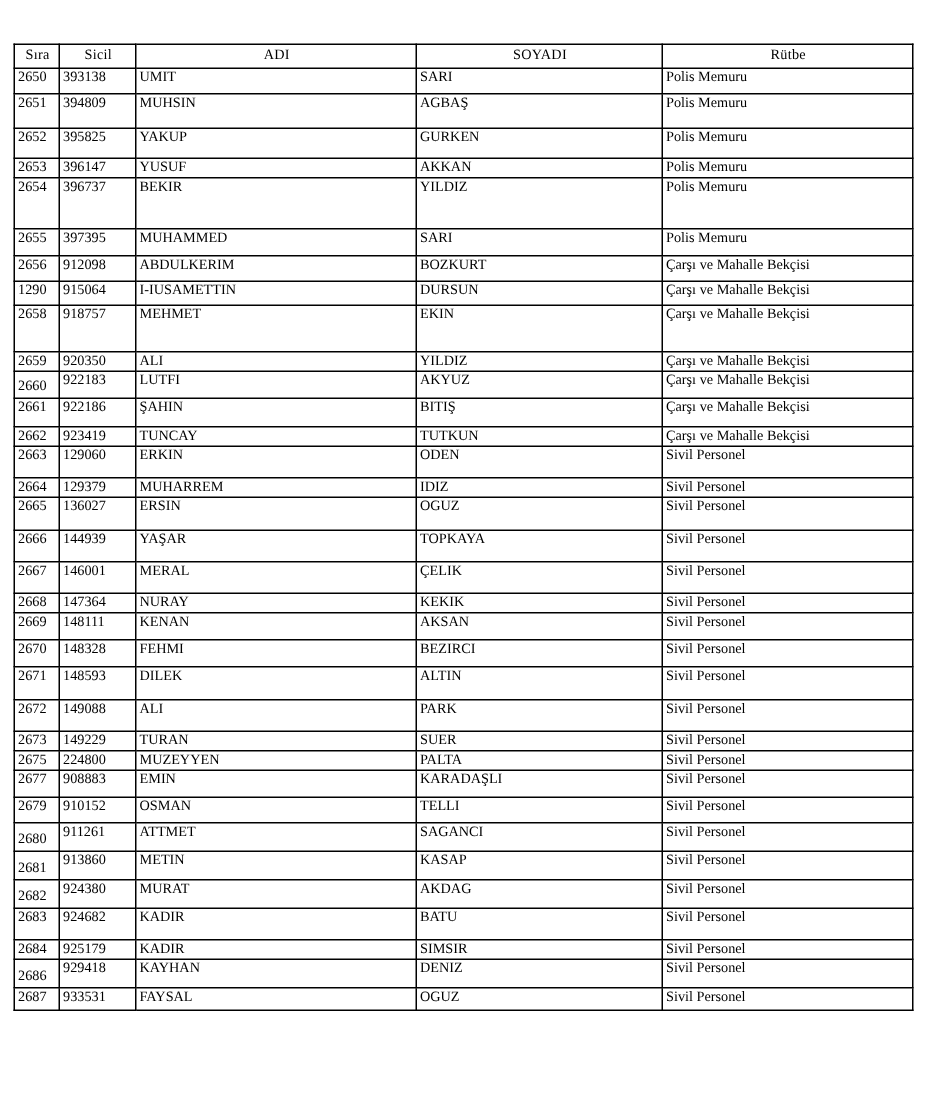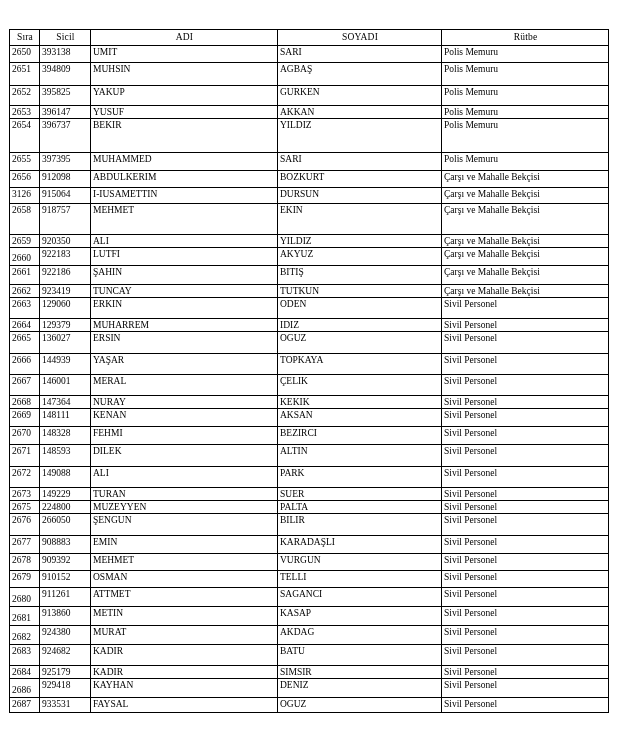--- a/index.html
+++ b/index.html
@@ -151,21 +151,21 @@
             <td class="cell-rutbe">Polis Memuru</td>
           </tr>
           <tr style="height: 17px;">
             <td class="cell-sira">2656</td>
             <td class="cell-sicil">912098</td>
             <td class="cell-adi">ABDULKERIM</td>
             <td class="cell-soyadi">BOZKURT</td>
             <td class="cell-rutbe">Çarşı ve Mahalle Bekçisi</td>
           </tr>
           <tr style="height: 16px;">
-            <td class="cell-sira">3126</td>
+            <td class="cell-sira">1290</td>
             <td class="cell-sicil">915064</td>
             <td class="cell-adi">I-IUSAMETTIN</td>
             <td class="cell-soyadi">DURSUN</td>
             <td class="cell-rutbe">Çarşı ve Mahalle Bekçisi</td>
           </tr>
           <tr style="height: 31px;">
             <td class="cell-sira">2658</td>
             <td class="cell-sicil">918757</td>
             <td class="cell-adi">MEHMET</td>
             <td class="cell-soyadi">EKIN</td>
@@ -276,39 +276,25 @@
             <td class="cell-soyadi">SUER</td>
             <td class="cell-rutbe">Sivil Personel</td>
           </tr>
           <tr style="height: 11px;">
             <td class="cell-sira">2675</td>
             <td class="cell-sicil">224800</td>
             <td class="cell-adi">MUZEYYEN</td>
             <td class="cell-soyadi">PALTA</td>
             <td class="cell-rutbe">Sivil Personel</td>
           </tr>
-          <tr style="height: 22px;">
-            <td class="cell-sira">2676</td>
-            <td class="cell-sicil">266050</td>
-            <td class="cell-adi">ŞENGUN</td>
-            <td class="cell-soyadi">BILIR</td>
-            <td class="cell-rutbe">Sivil Personel</td>
-          </tr>
           <tr style="height: 18px;">
             <td class="cell-sira">2677</td>
             <td class="cell-sicil">908883</td>
             <td class="cell-adi">EMIN</td>
             <td class="cell-soyadi">KARADAŞLI</td>
-            <td class="cell-rutbe">Sivil Personel</td>
-          </tr>
-          <tr style="height: 17px;">
-            <td class="cell-sira">2678</td>
-            <td class="cell-sicil">909392</td>
-            <td class="cell-adi">MEHMET</td>
-            <td class="cell-soyadi">VURGUN</td>
             <td class="cell-rutbe">Sivil Personel</td>
           </tr>
           <tr style="height: 17px;">
             <td class="cell-sira">2679</td>
             <td class="cell-sicil">910152</td>
             <td class="cell-adi">OSMAN</td>
             <td class="cell-soyadi">TELLI</td>
             <td class="cell-rutbe">Sivil Personel</td>
           </tr>
           <tr style="height: 19px;">

